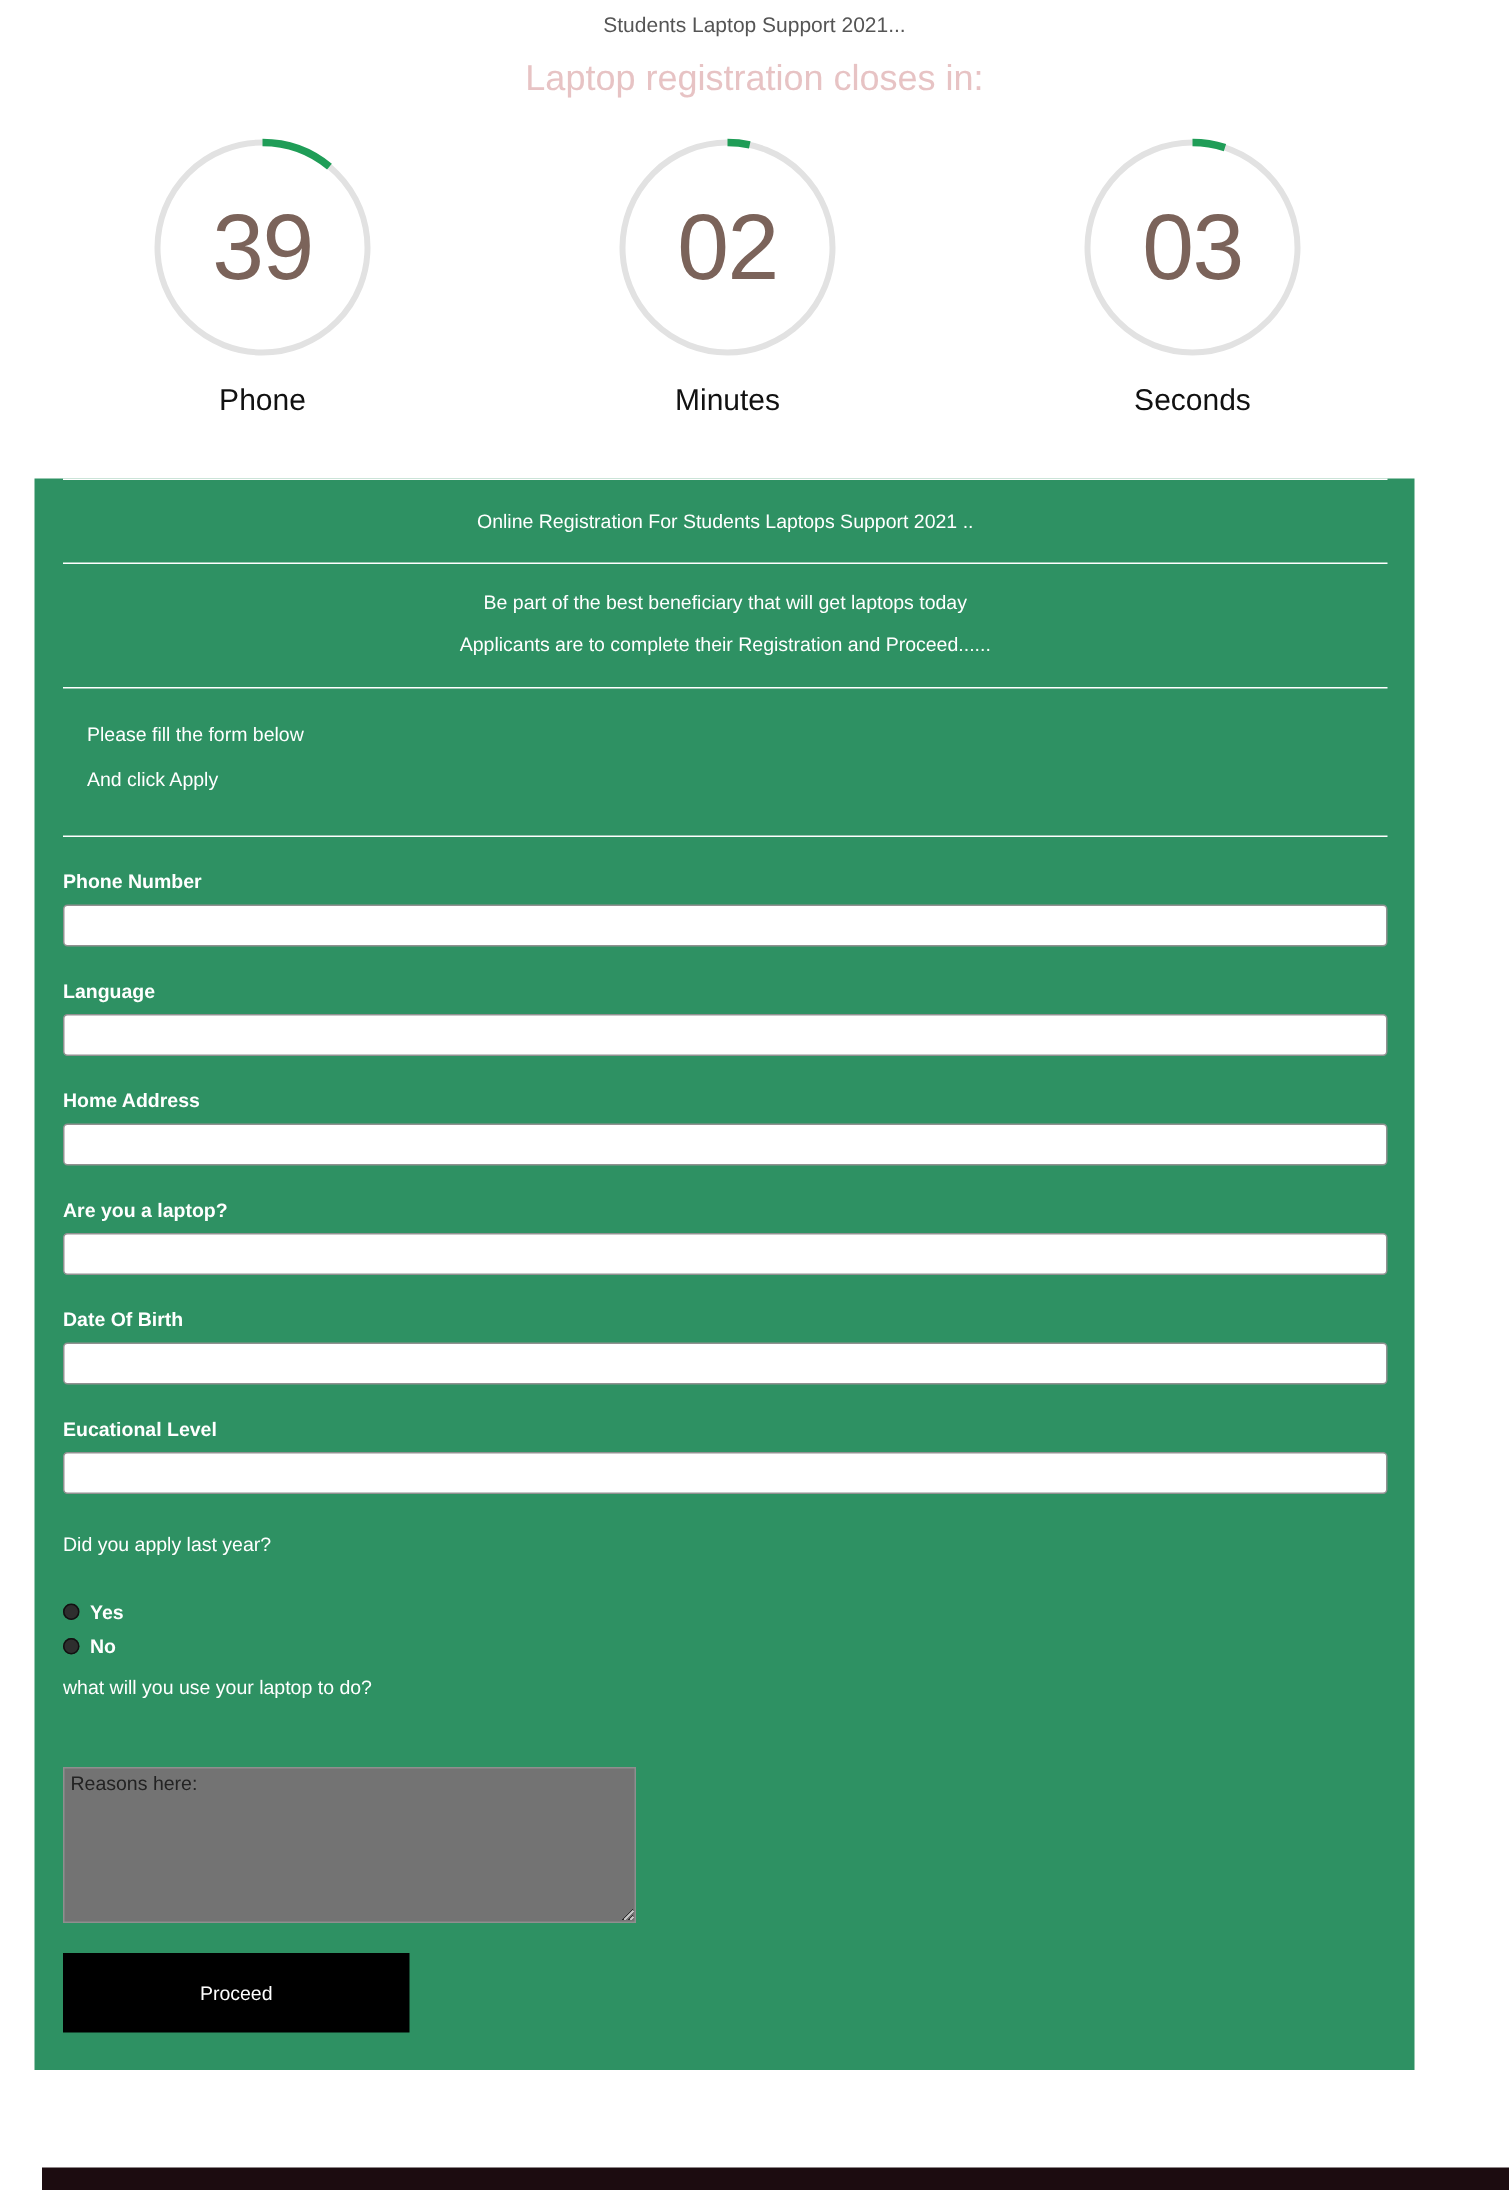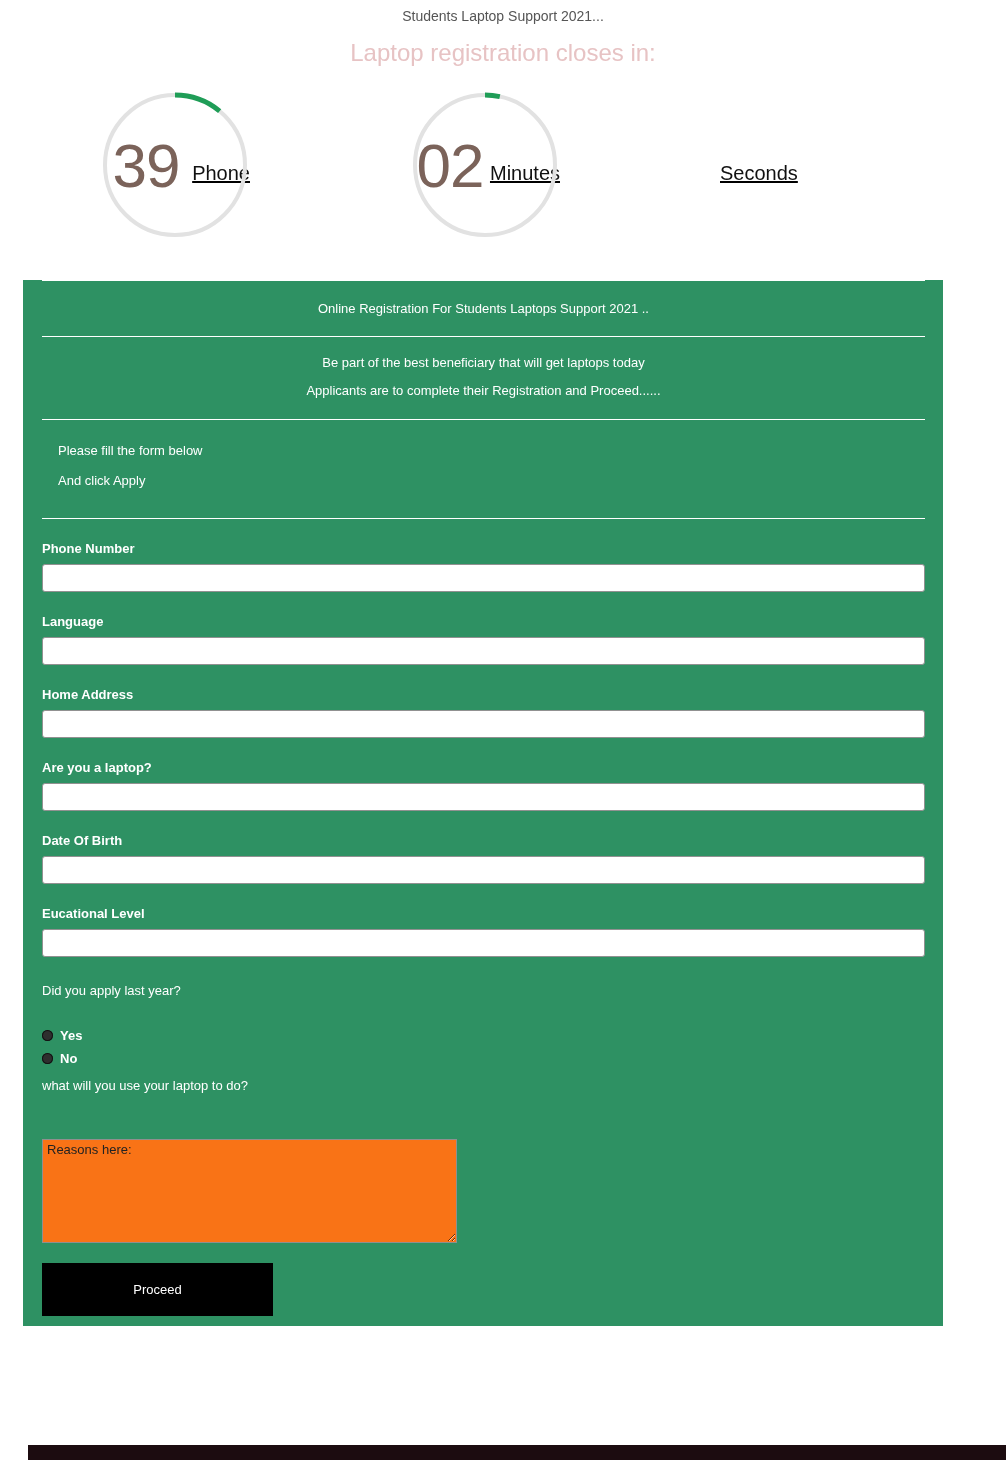--- a/index.html
+++ b/index.html
@@ -35,38 +35,38 @@
     color: var(--heading-pink);
   }
 
   .countdown-row {
     margin-left: 100px;
     width: 770px;
     margin-top: 22px;
     display: flex;
     justify-content: space-between;
   }
-  .cd-item { width: 150px; display: flex; flex-direction: row; align-items: center; text-decoration: underline; }
+  .cd-item { width: 150px; display: flex; flex-direction: column; align-items: center; }
   .cd-circle { position: relative; width: 150px; height: 150px; }
   .cd-circle svg { position: absolute; left: 0; top: 0; }
   .ring-bg { fill: none; stroke: var(--ring-gray); stroke-width: 4; }
   .ring-arc { fill: none; stroke: var(--arc-green); stroke-width: 5; transform: rotate(-90deg); transform-origin: 50% 50%; }
   .cd-value {
     position: absolute; inset: 0;
     display: flex; align-items: center; justify-content: center;
     font-size: 62px; color: var(--number-brown);
     letter-spacing: -1px;
   }
   .cd-label { margin-top: 16px; font-size: 20px; color: #111111; text-align: center; }
 
   .panel {
     margin: 26px 0 0 23px;
     width: 920px;
     background: var(--panel-green);
-    padding: 0 18px 10px 19px;
+    padding: 0 18px 25px 19px;
     color: #ffffff;
     font-size: 13px;
   }
   .wline { border: none; border-top: 1px solid #ffffff; margin: 0; }
   .hr1 { margin-top: 40px; }
   .panel-title { text-align: center; margin: 20px 0; }
   .panel-sub { text-align: center; line-height: 28px; margin: 12px 0 14px; }
   .panel-inst { margin: 16px 0 22px 16px; line-height: 30px; }
 
   .flabel { display: block; margin-top: 22px; font-weight: bold; }
@@ -91,24 +91,24 @@
     background: #2e2e2e;
     box-shadow: inset 0 0 0 1px #111111;
     margin-right: 7px;
     flex: 0 0 auto;
   }
   .question2 { margin-top: 12px; }
 
   .reasons {
     display: block;
     margin-top: 46px;
-    width: 415px;
+    width: 382px;
     height: 104px;
     border: 1px solid #8f8f8f;
-    background: #f97316;
+    background: #737373;
     color: #222222;
     font-size: 13px;
     font-family: inherit;
     padding: 2px 4px;
     resize: both;
   }
 
   .proceed {
     display: block;
     margin-top: 20px;
@@ -157,20 +157,27 @@
       <svg width="150" height="150" viewBox="0 0 150 150">
         <circle class="ring-bg" cx="75" cy="75" r="70"></circle>
         <circle class="ring-arc" cx="75" cy="75" r="70" style="stroke-dasharray: 14.954, 439.823;"></circle>
       </svg>
       <div class="cd-value">02</div>
     </div>
     <div class="cd-label">Minutes</div>
   </div>
 
   <div class="cd-item">
+    <div class="cd-circle">
+      <svg width="150" height="150" viewBox="0 0 150 150">
+        <circle class="ring-bg" cx="75" cy="75" r="70"></circle>
+        <circle class="ring-arc" cx="75" cy="75" r="70" style="stroke-dasharray: 21.9911, 439.823;"></circle>
+      </svg>
+      <div class="cd-value">03</div>
+    </div>
     <div class="cd-label">Seconds</div>
   </div>
 
 </div>
 
 <div class="panel">
 
   <hr class="wline hr1">
 
   <div class="panel-title">Online Registration For Students Laptops Support 2021 ..</div>

